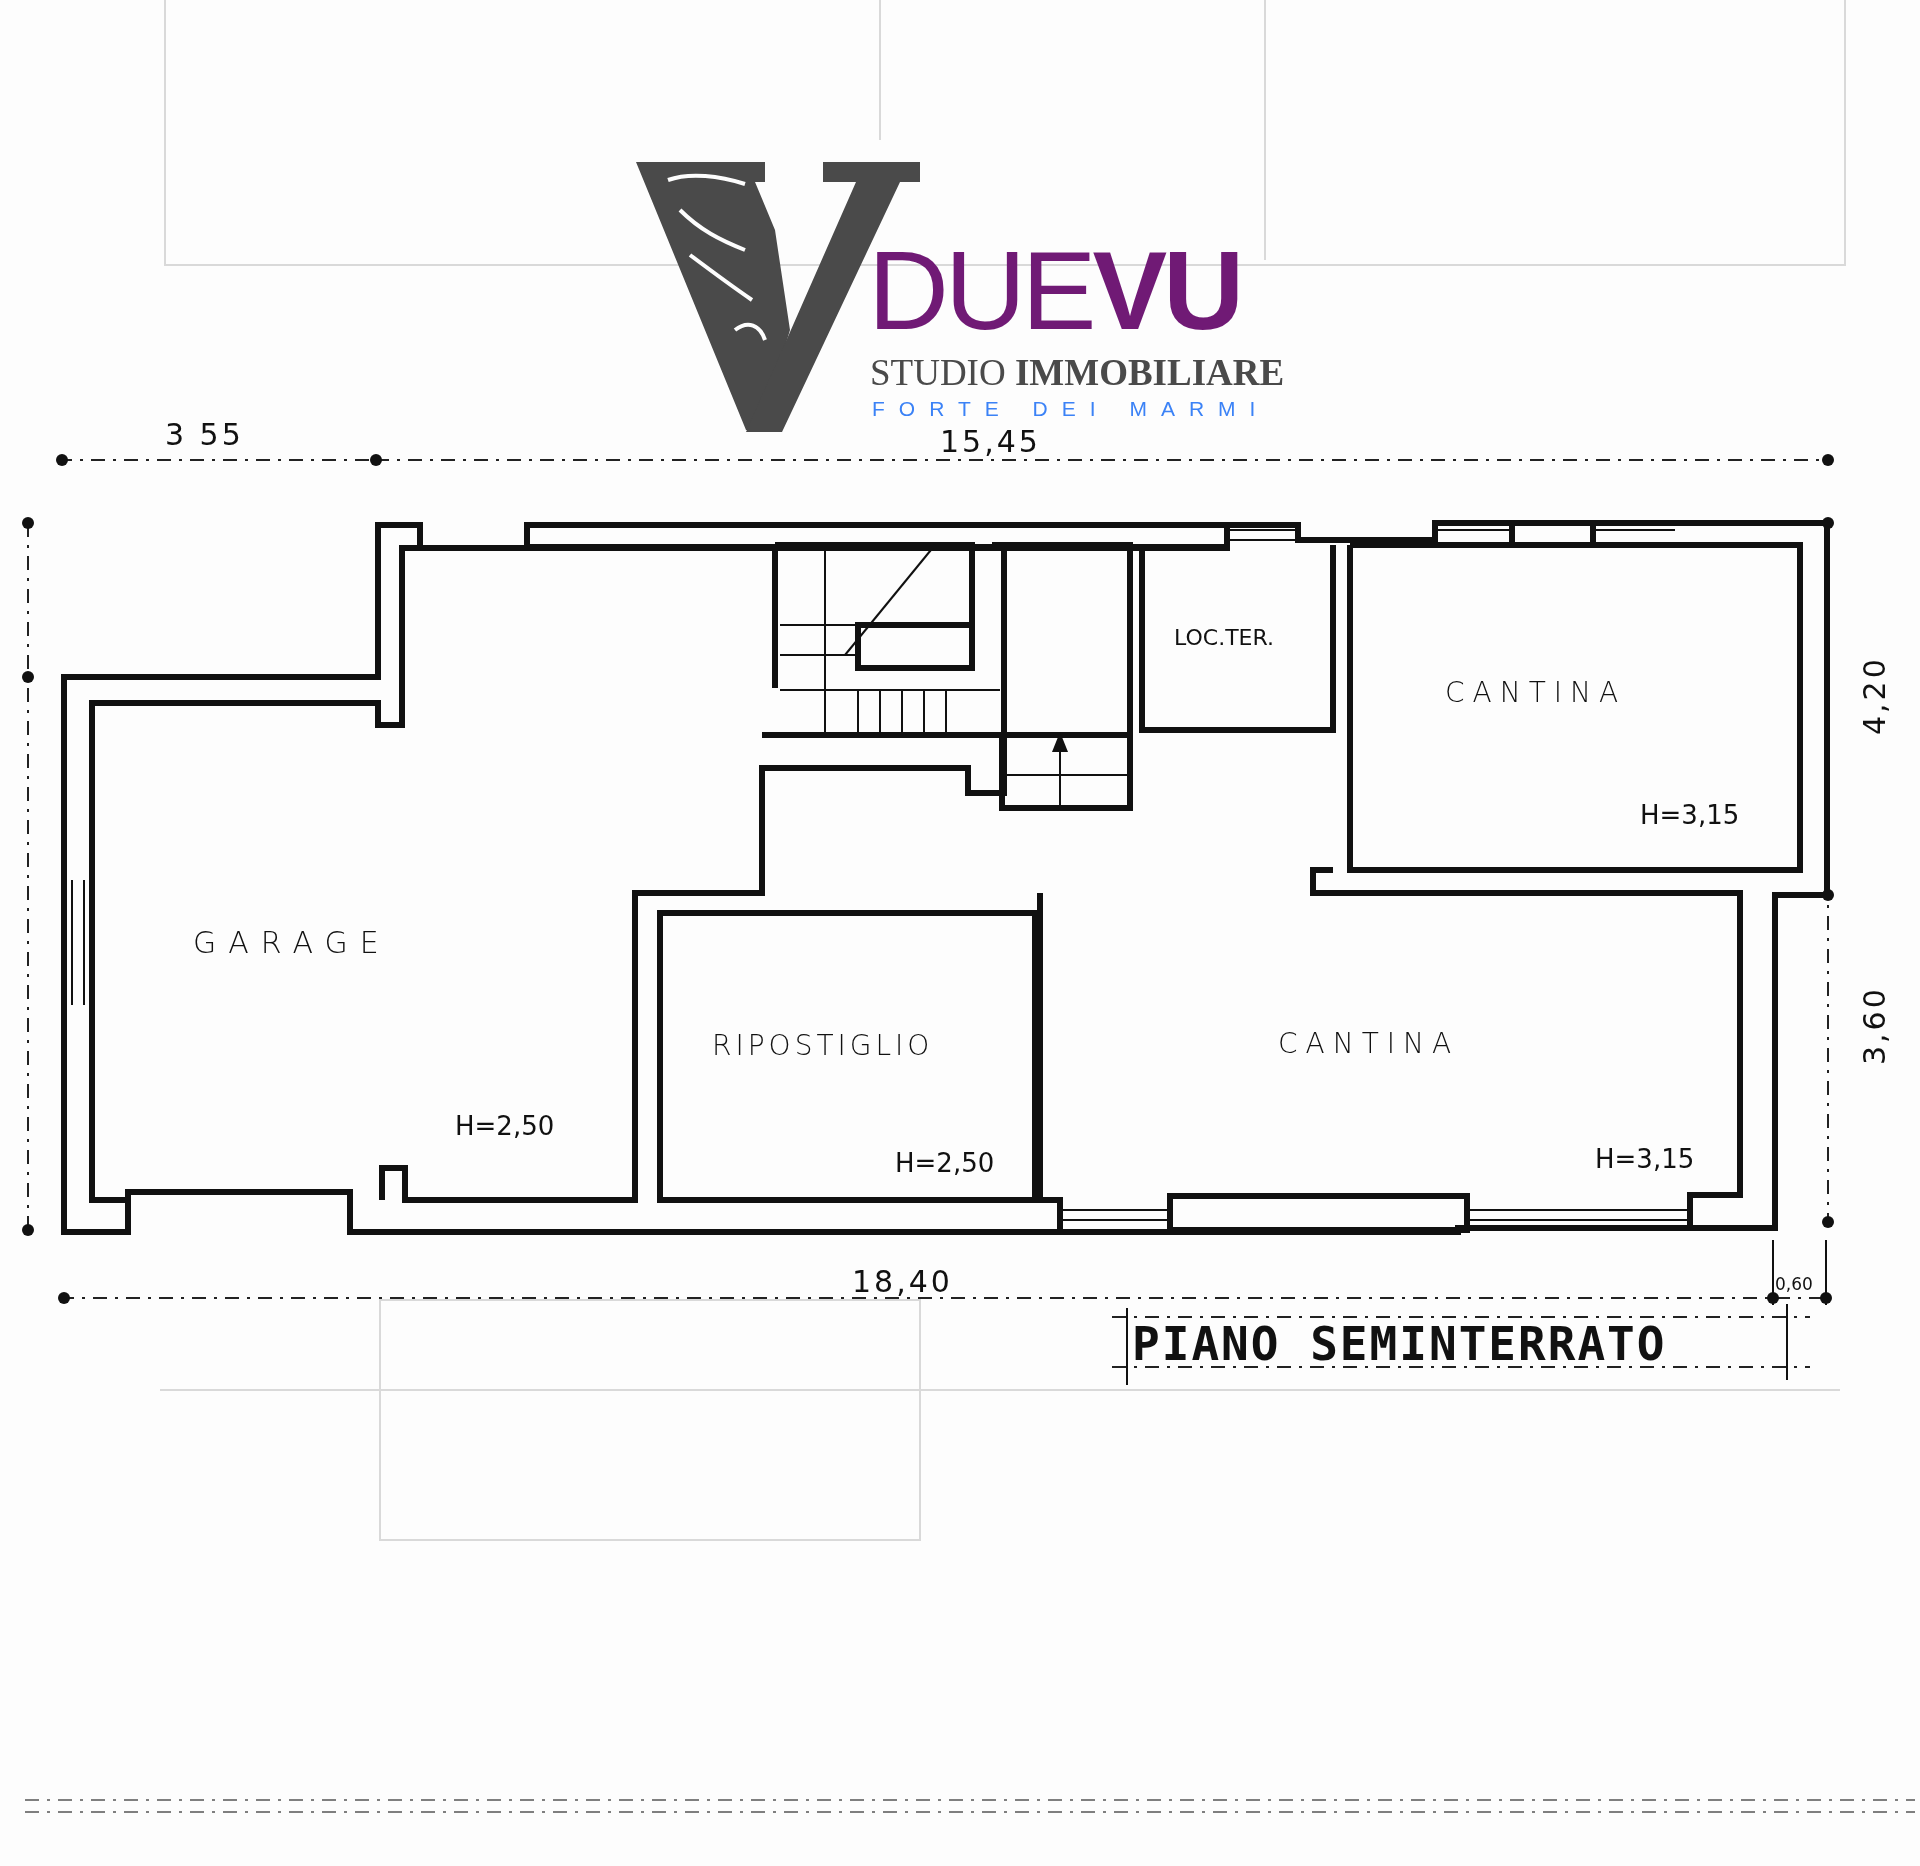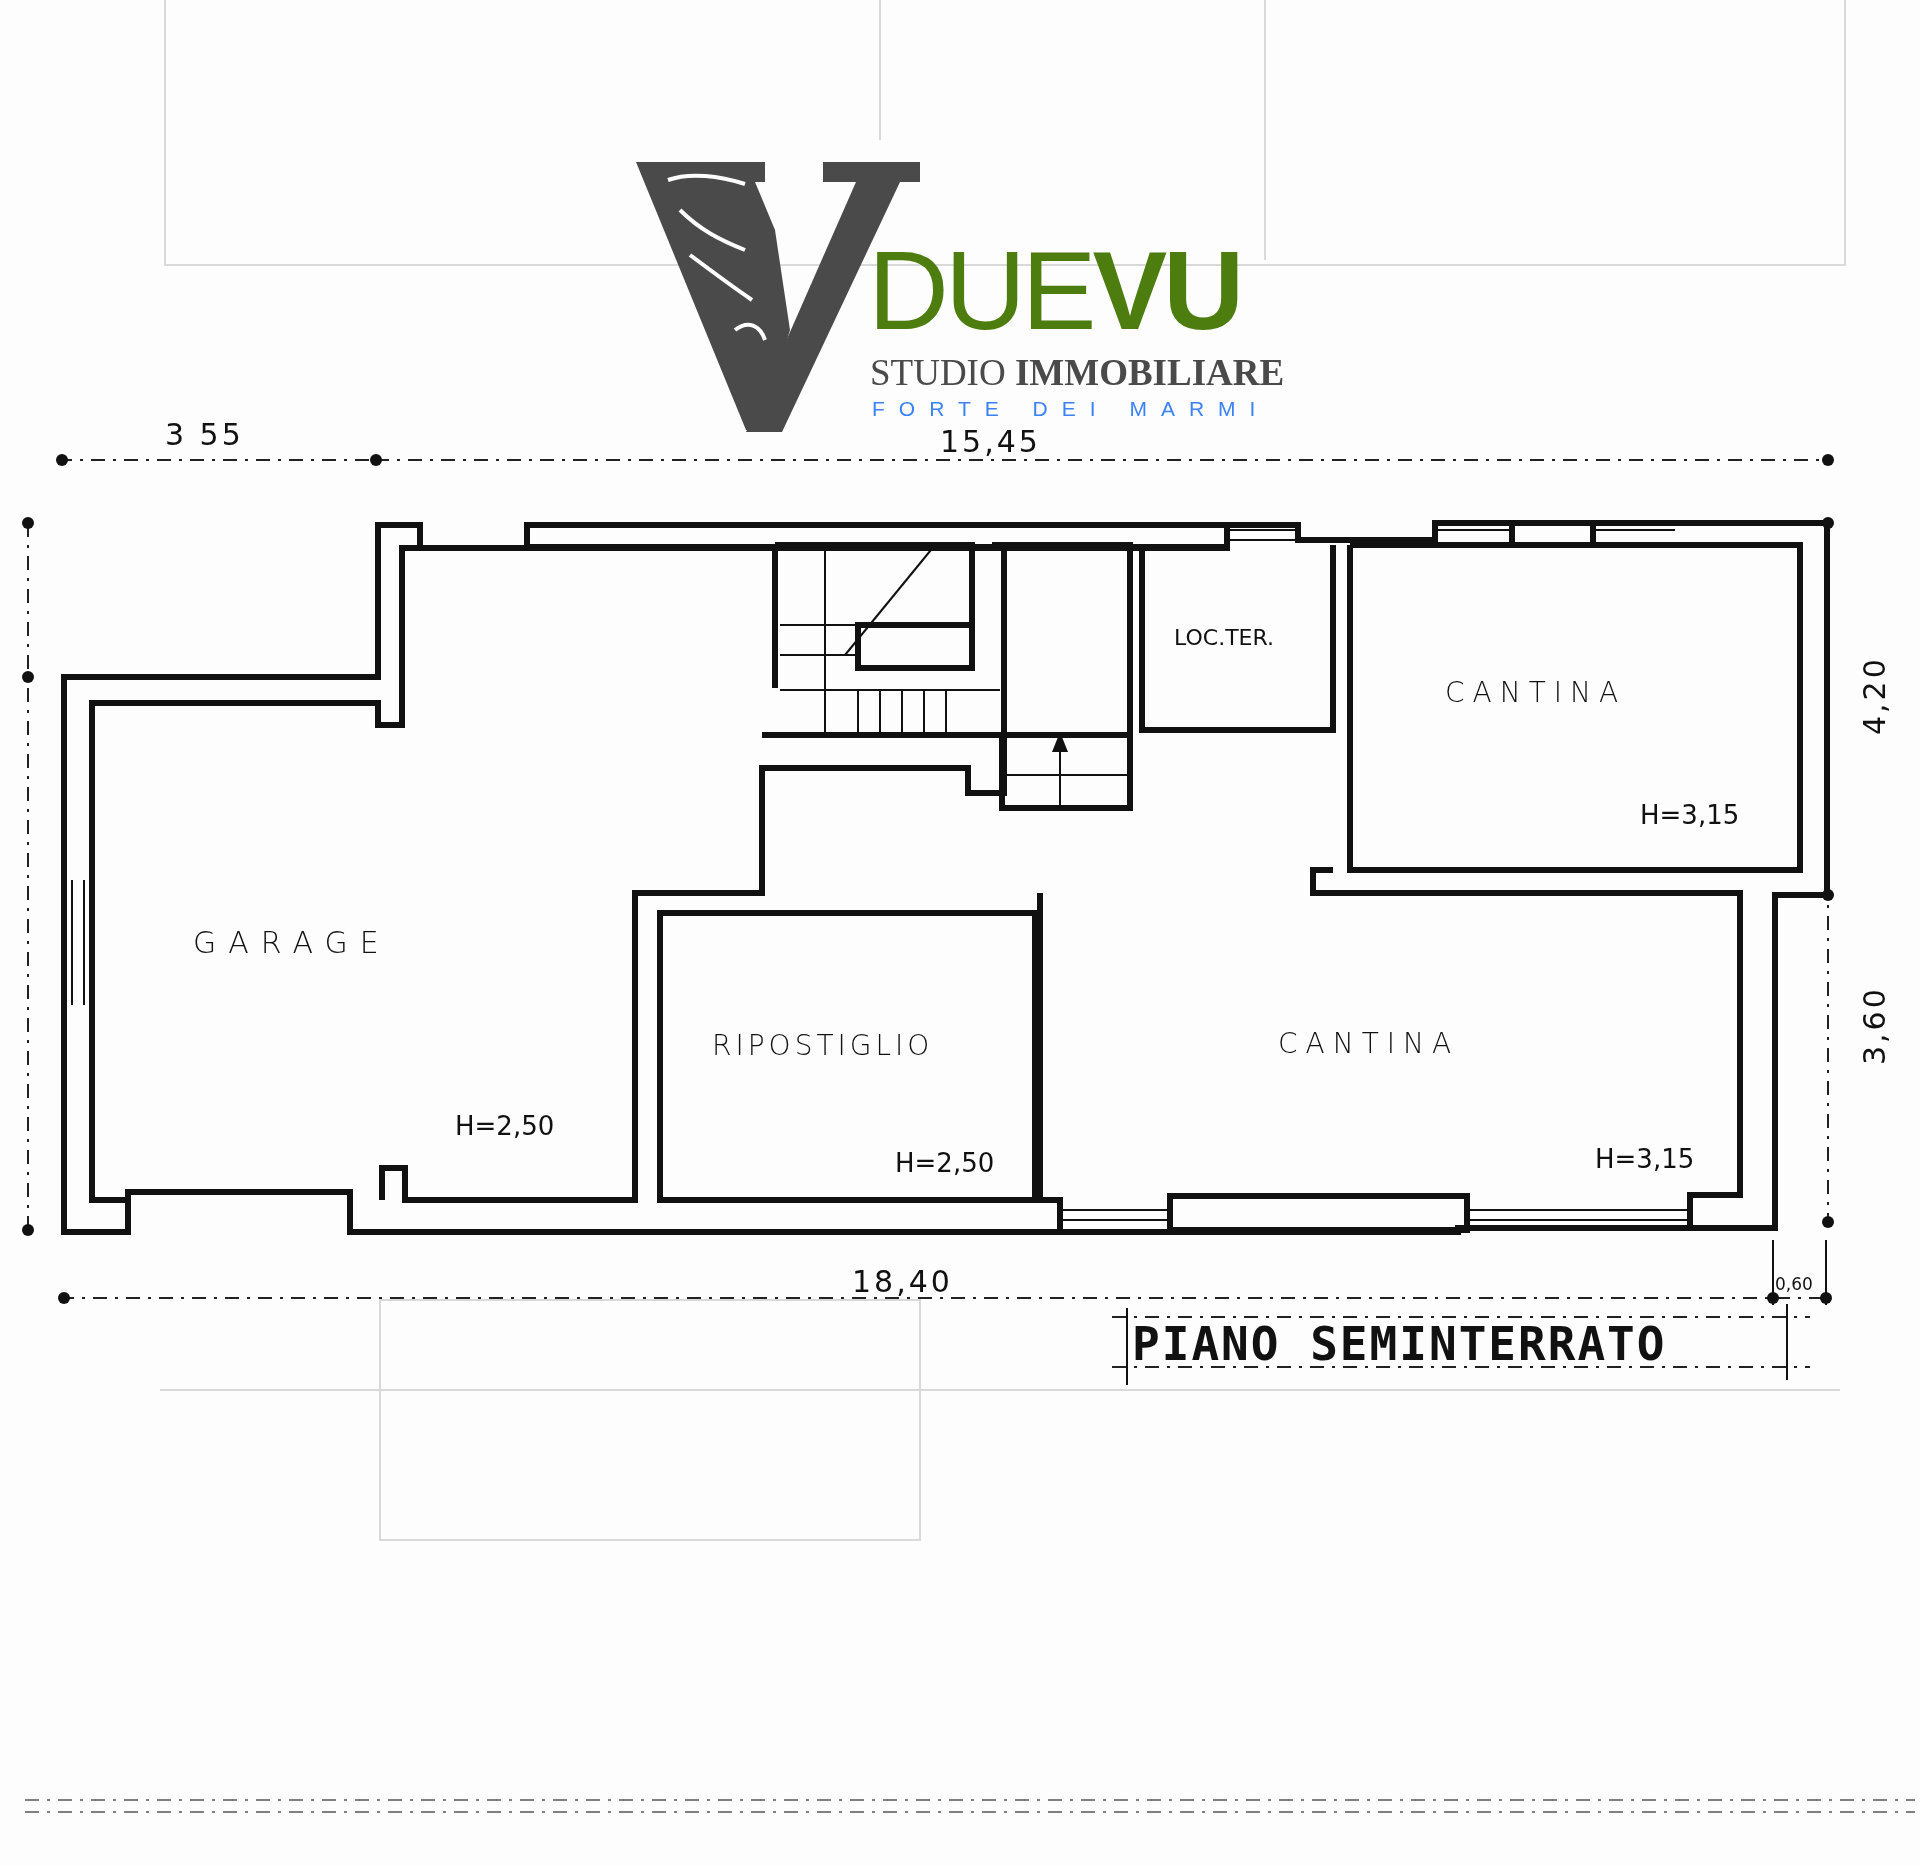--- a/index.html
+++ b/index.html
@@ -8,21 +8,21 @@
   .wall { fill: none; stroke: #111; stroke-width: 6; stroke-linejoin: miter; }
   .thin { fill: none; stroke: #111; stroke-width: 2; }
   .dim { fill: none; stroke: #222; stroke-width: 2; stroke-dasharray: 14 8 3 8; }
   .ghost { fill: none; stroke: #d9d9d9; stroke-width: 2; }
   .dot { fill: #111; }
   .room-label { font-family: "DejaVu Sans", sans-serif; font-size: 30px; letter-spacing: 12px; fill: #111; font-weight: 300; }
   .h-label { font-family: "DejaVu Sans", sans-serif; font-size: 26px; fill: #111; }
   .dim-label { font-family: "DejaVu Sans", sans-serif; font-size: 30px; fill: #111; letter-spacing: 3px; }
   .small-label { font-family: "DejaVu Sans", sans-serif; font-size: 22px; fill: #111; }
   .title-label { font-family: "DejaVu Sans Mono", monospace; font-size: 46px; font-weight: bold; fill: #111; letter-spacing: 2px; }
-  .logo-text-due { position: absolute; left: 868px; top: 235px; font-family: "Liberation Sans", sans-serif; font-size: 112px; color: #4d7c0f; letter-spacing: -4px; line-height: 1; text-align: center; }
+  .logo-text-due { position: absolute; left: 868px; top: 235px; font-family: "Liberation Sans", sans-serif; font-size: 112px; color: #701a75; letter-spacing: -4px; line-height: 1; text-align: center; }
   .logo-text-due b { font-weight: 900; }
   .logo-studio { position: absolute; left: 870px; top: 354px; font-family: Liberation Serif, serif; font-size: 37px; color: #4a4a4a; line-height: 1; white-space: nowrap; }
   .logo-studio b { font-weight: bold; }
   .logo-forte { position: absolute; left: 872px; top: 398px; font-family: "Liberation Sans", sans-serif; font-size: 21px; color: #3b82f6; letter-spacing: 14px; line-height: 1; white-space: nowrap; }
 </style>
 </head>
 <body>
 
 <svg id="plan" viewBox="0 0 1920 1866" xmlns="http://www.w3.org/2000/svg">
 

